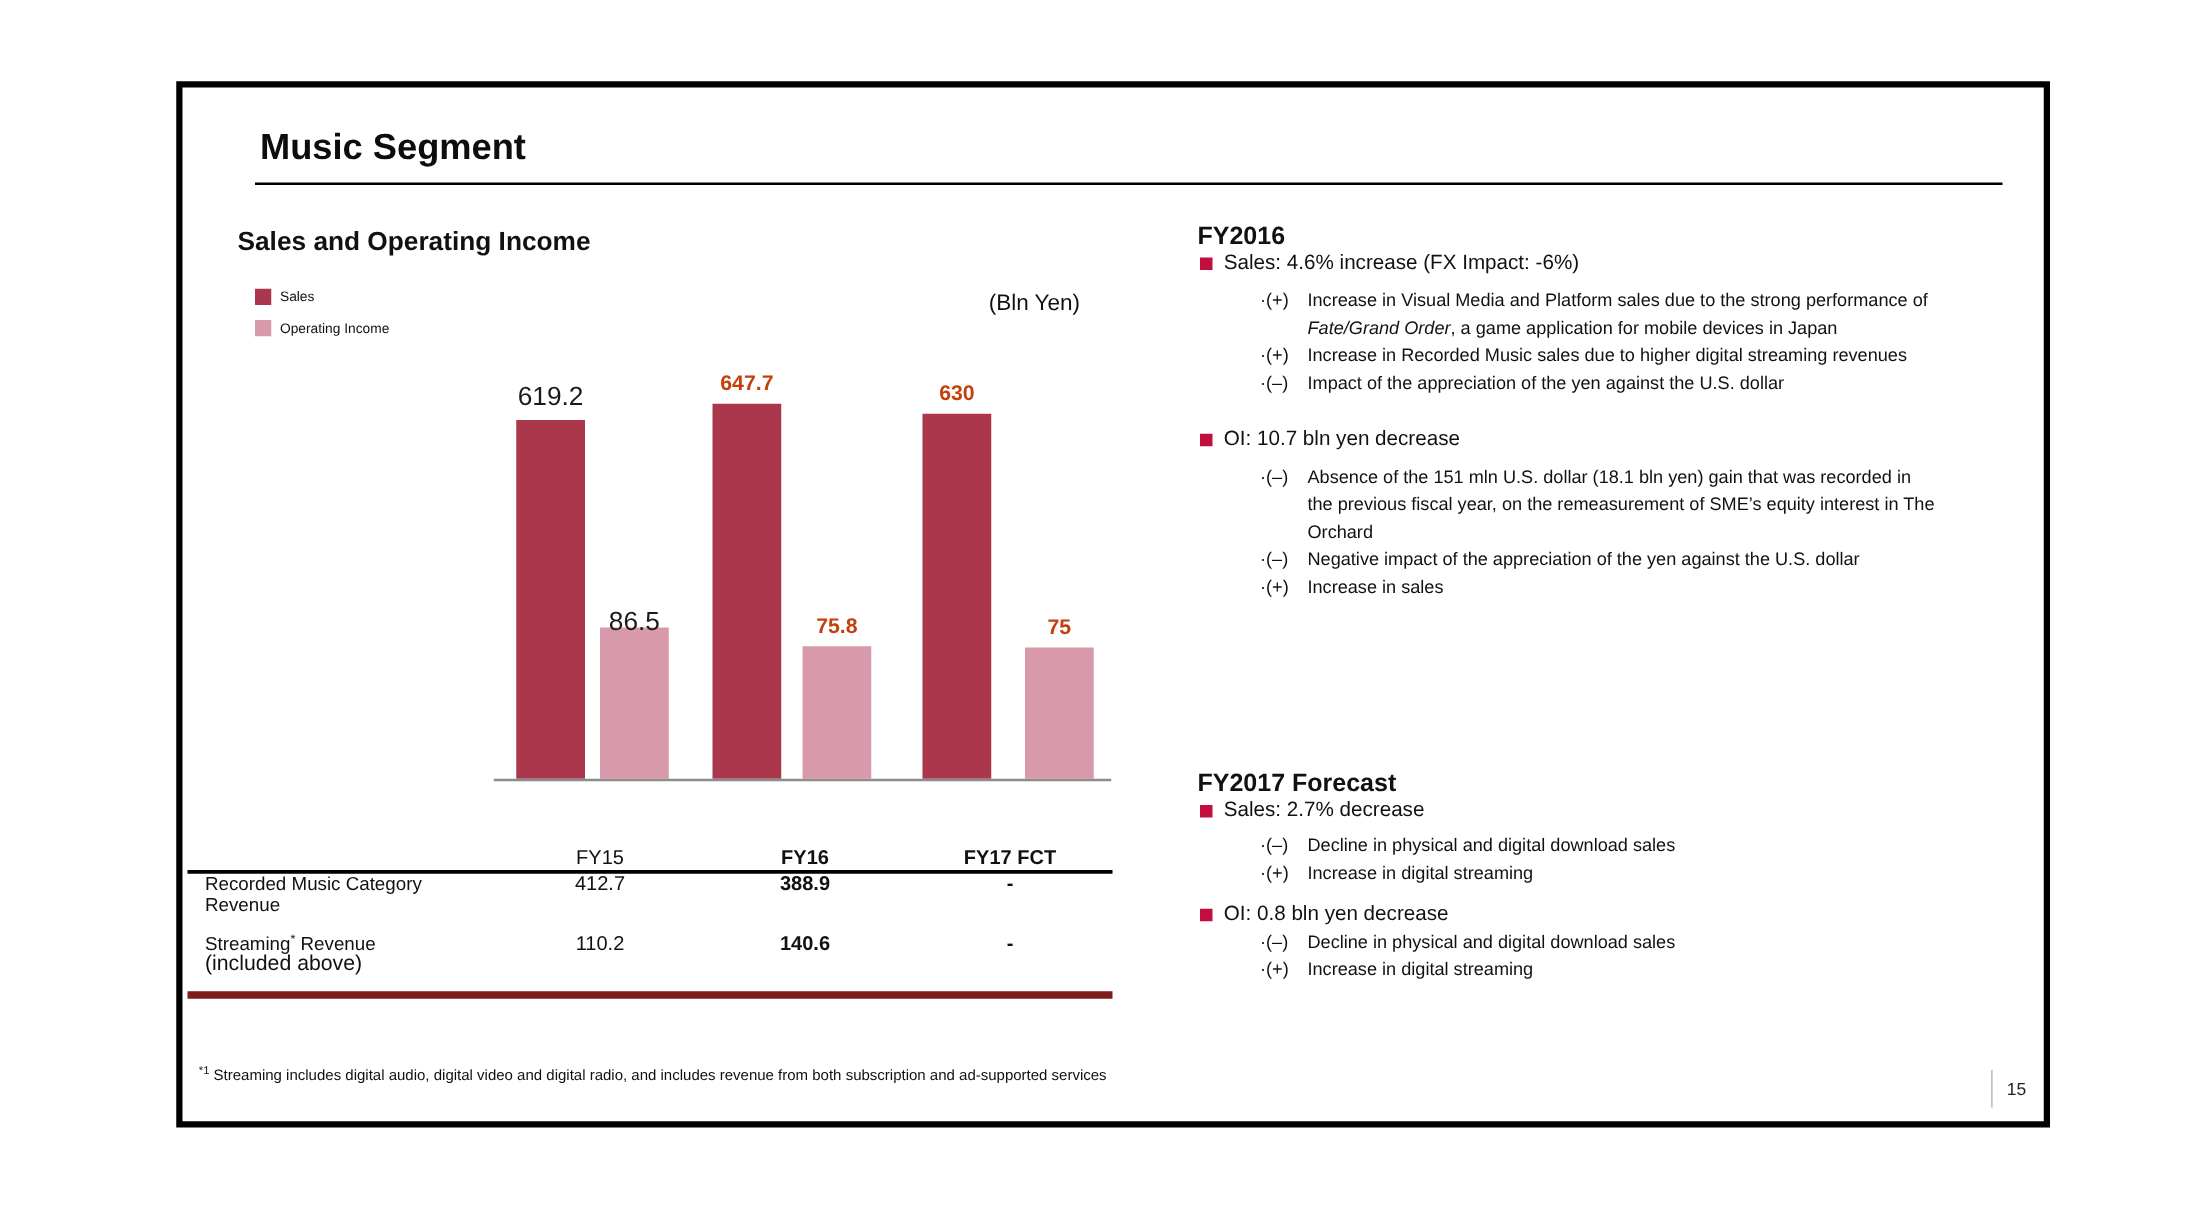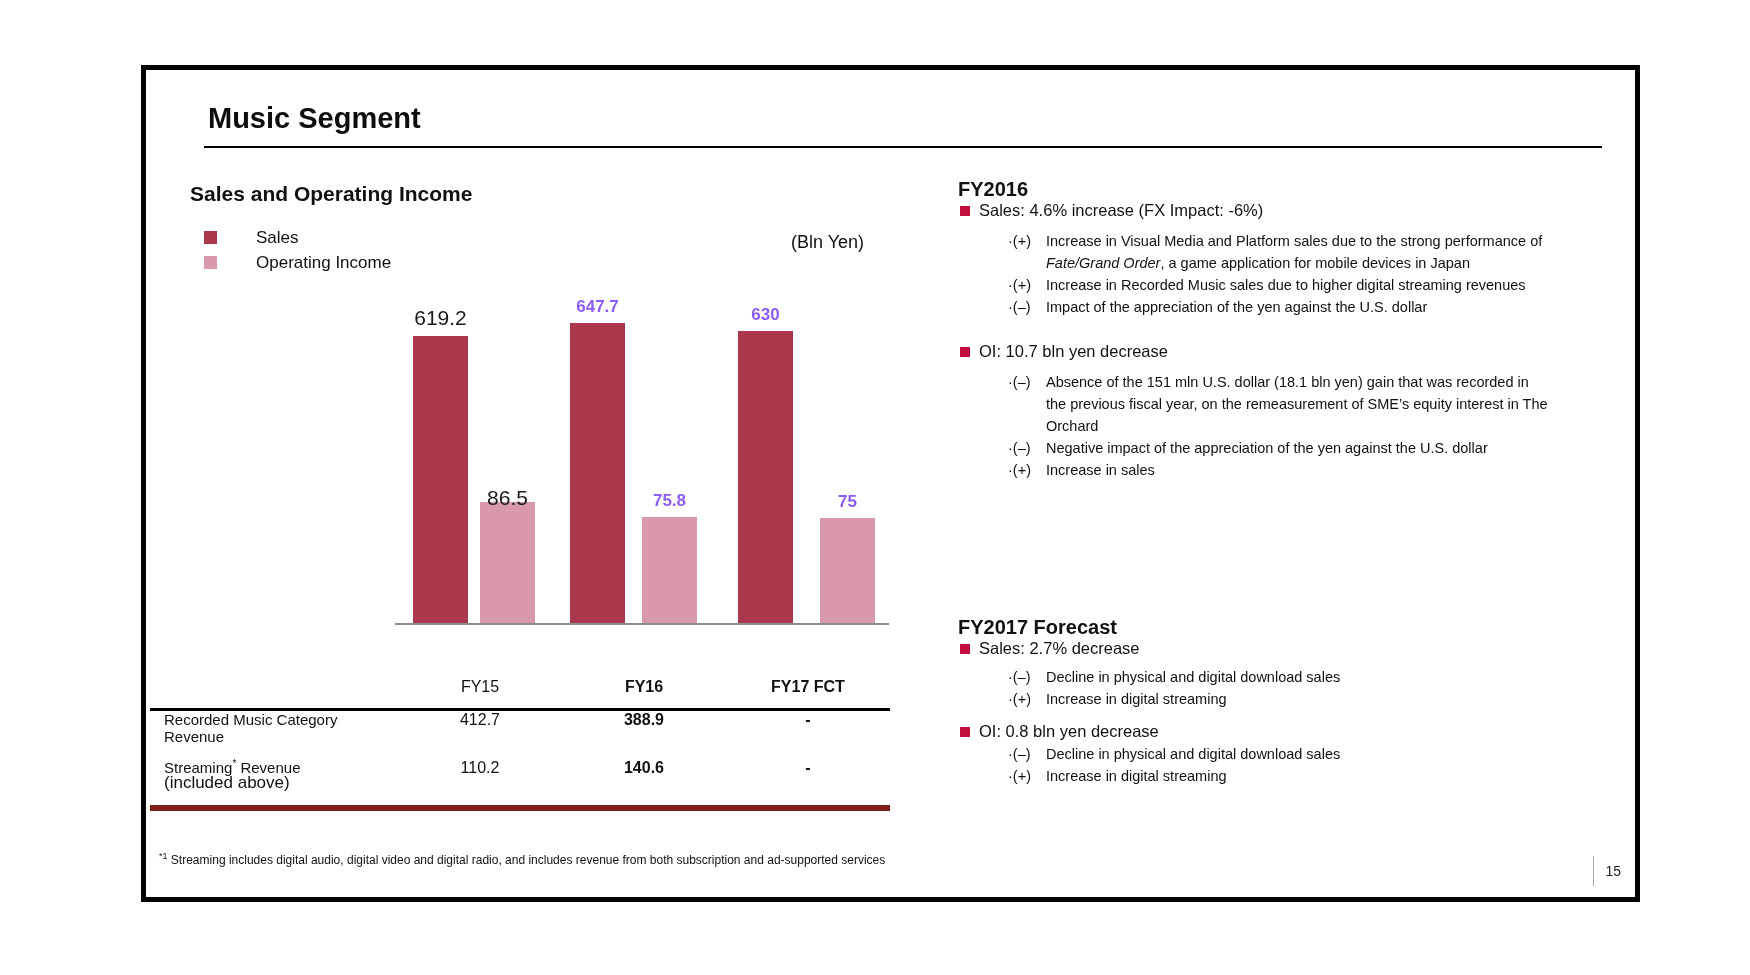--- a/index.html
+++ b/index.html
@@ -10,36 +10,36 @@
 
   
   .title{left:62px;top:32px;font-size:29px;font-weight:bold;color:#0d0d0d;}
   .title-rule{left:58px;top:76px;width:1398px;height:2px;background:#000;}
   .chart-heading{left:44px;top:112px;font-size:21px;font-weight:bold;}
 
   
   .legend{left:58px;top:155px;}
   .legend-row{display:flex;align-items:center;height:25px;}
   .legend-swatch{width:13px;height:13px;margin-right:7px;}
-  .legend-label{font-size:17px;margin-left:32px;}
+  .legend-label{font-size:11px;}
   .unit-label{left:645px;top:162px;font-size:18px;}
 
   
   .chart{left:249px;top:233px;width:494px;height:320px;}
   .baseline{left:249px;top:553px;width:494px;height:2px;background:#8c8c8c;}
   .bar-slot{position:absolute;bottom:0;height:100%;}
   .bar-rect{position:absolute;bottom:0;left:0;width:100%;}
   .bar-value{position:absolute;left:50%;transform:translateX(-50%);
     white-space:nowrap;font-size:21px;color:#1a1a1a;}
-  .bar-value.em{font-weight:bold;font-size:17px;color:#8b5cf6;}
+  .bar-value.em{font-weight:bold;font-size:17px;color:#c2410c;}
 
   
   .dtable{left:4px;top:598px;width:740px;font-size:16px;}
   .trow{display:flex;}
-  .t-head{height:28px;align-items:flex-end;padding-bottom:12px;border-bottom:3px solid #000;}
+  .t-head{height:28px;align-items:flex-end;padding-bottom:0;border-bottom:3px solid #000;}
   .t-r1{height:48px;}
   .t-r2{height:46px;border-bottom:6px solid #7f1d1d;}
   .c-label{flex:0 0 248px;padding-left:14px;box-sizing:border-box;font-size:15px;line-height:17px;}
   .c-val{flex:0 0 164px;text-align:center;}
   .c-val.em, .t-head .c-val.em{font-weight:bold;}
   .sub-note{font-size:17px;line-height:13px;}
   .sup{font-size:10px;vertical-align:super;line-height:0;}
 
   
   .rpanel{left:812px;top:108px;width:600px;}

